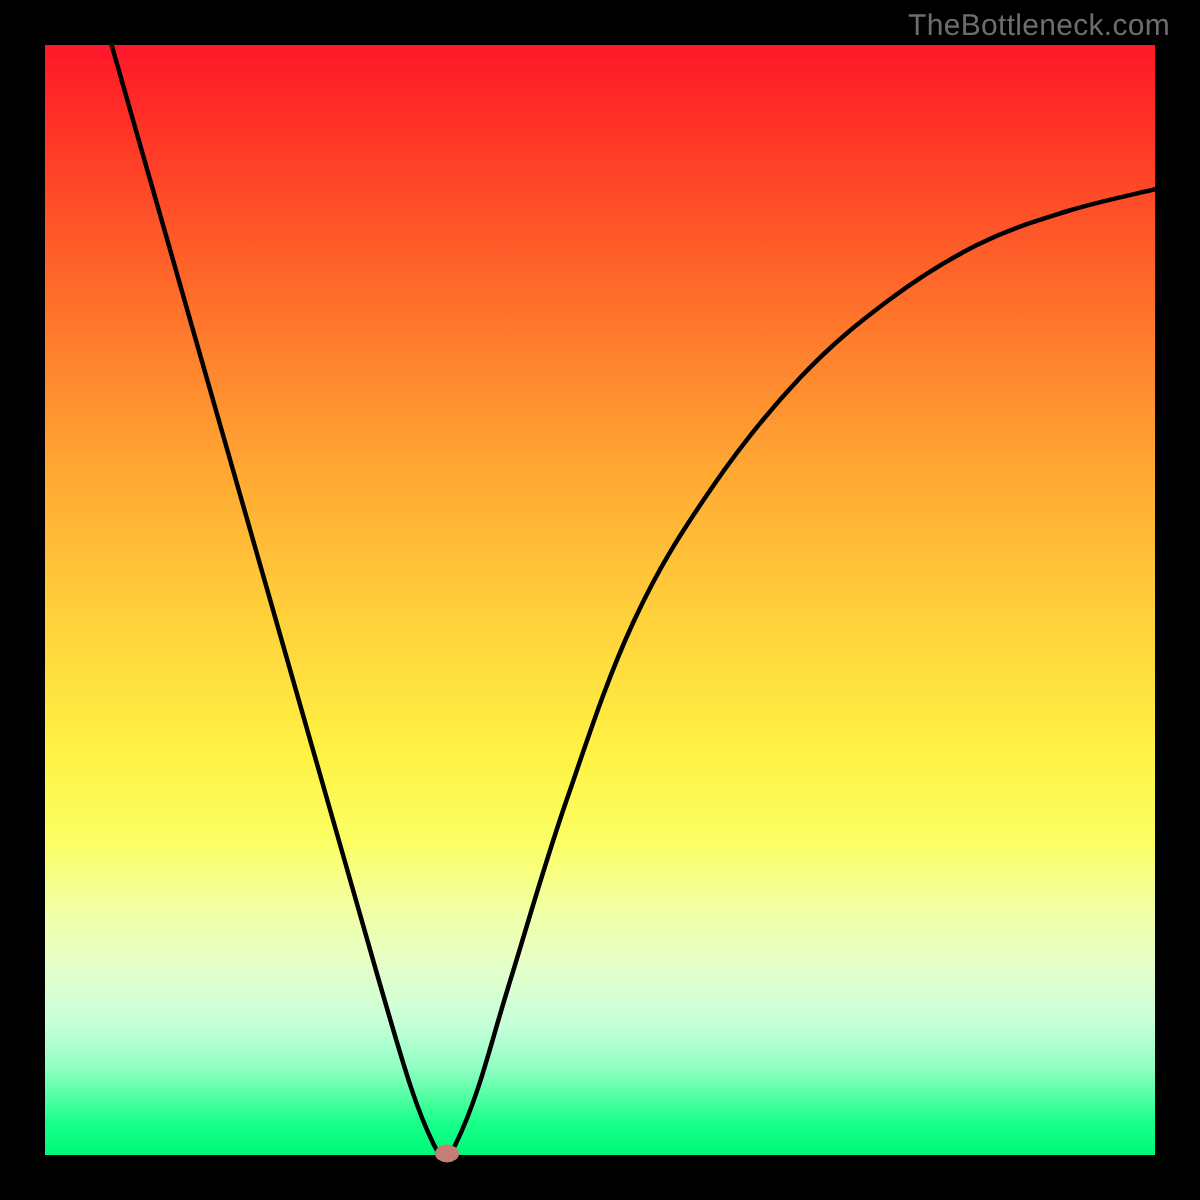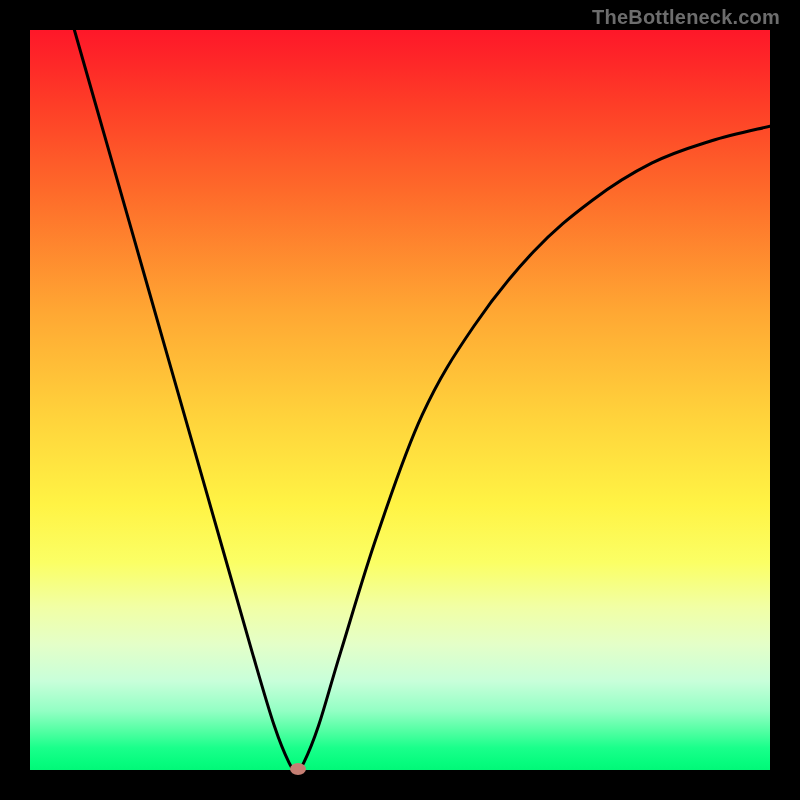--- a/index.html
+++ b/index.html
@@ -10,21 +10,21 @@
     position: relative;
     font-family: Arial, sans-serif;
     overflow: hidden;
   }
   .watermark {
     position: absolute;
     top: 6px;
     right: 20px;
     color: #6d6d6d;
     font-size: 20px;
-    font-weight: 700;
+    font-weight: 400;
     z-index: 10;
     letter-spacing: 0.2px;
   }
   .plot-area {
     position: absolute;
     left: 30px;
     top: 30px;
     width: 740px;
     height: 740px;
     background: linear-gradient(

